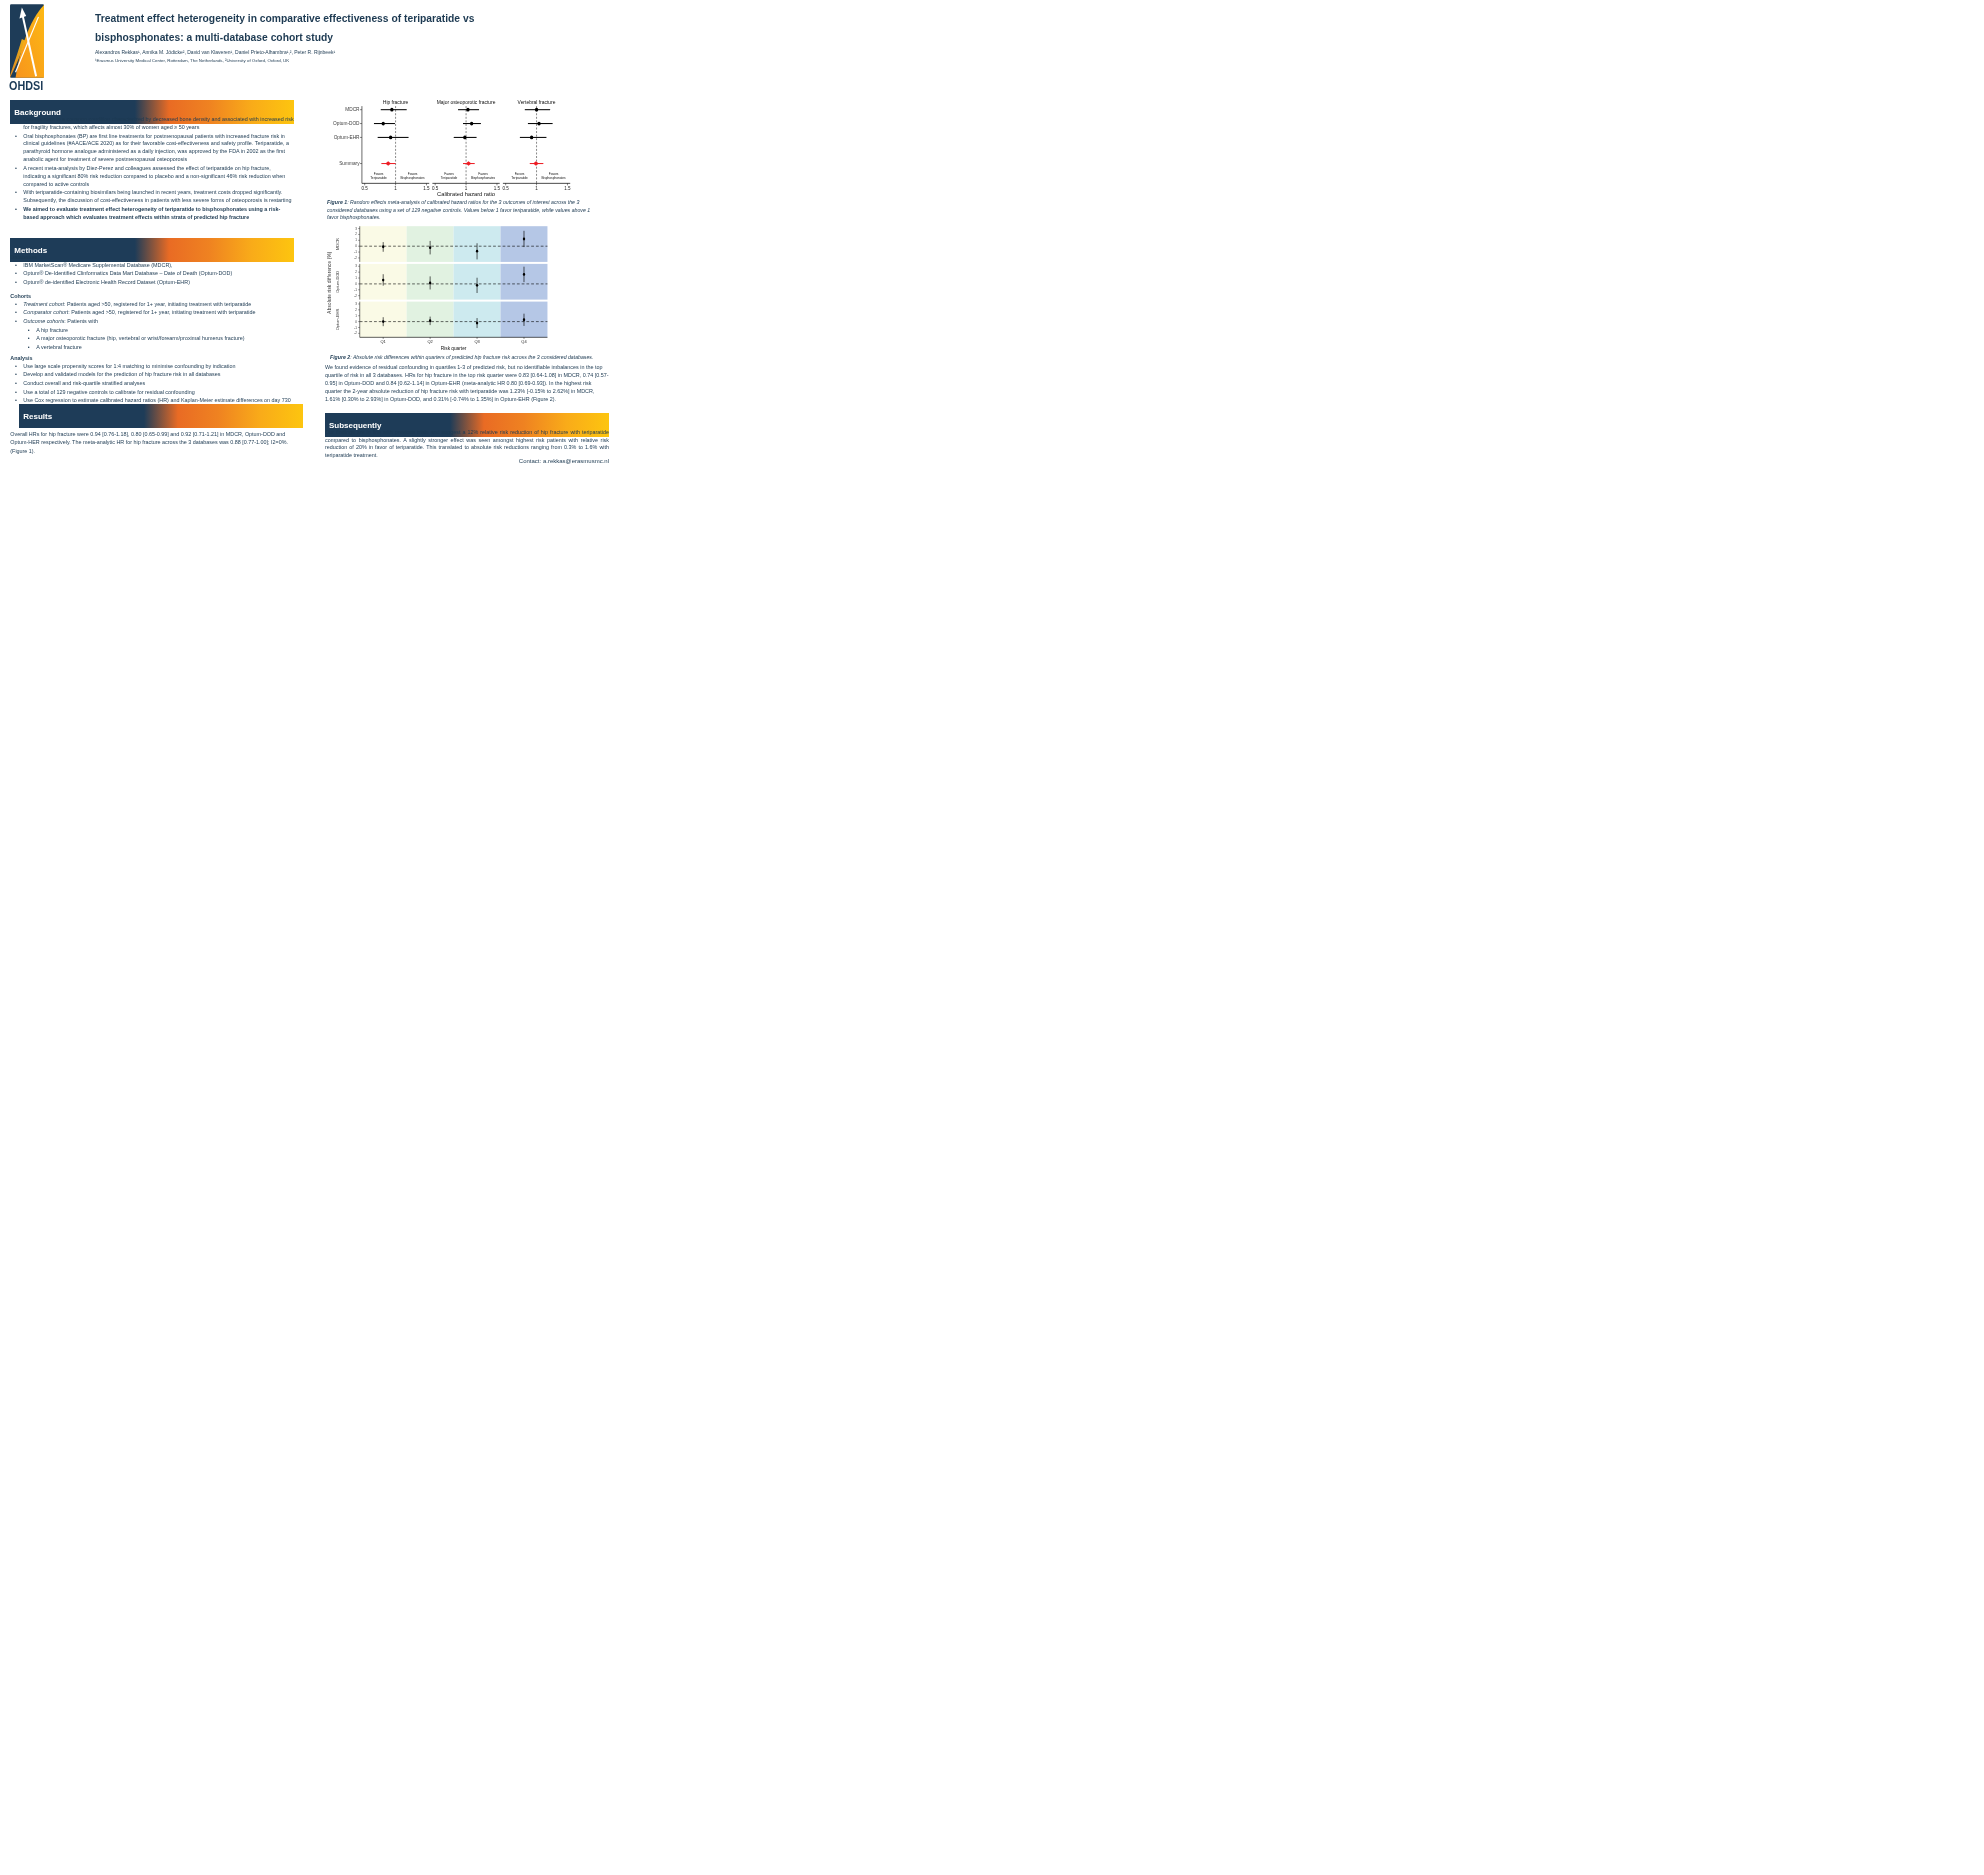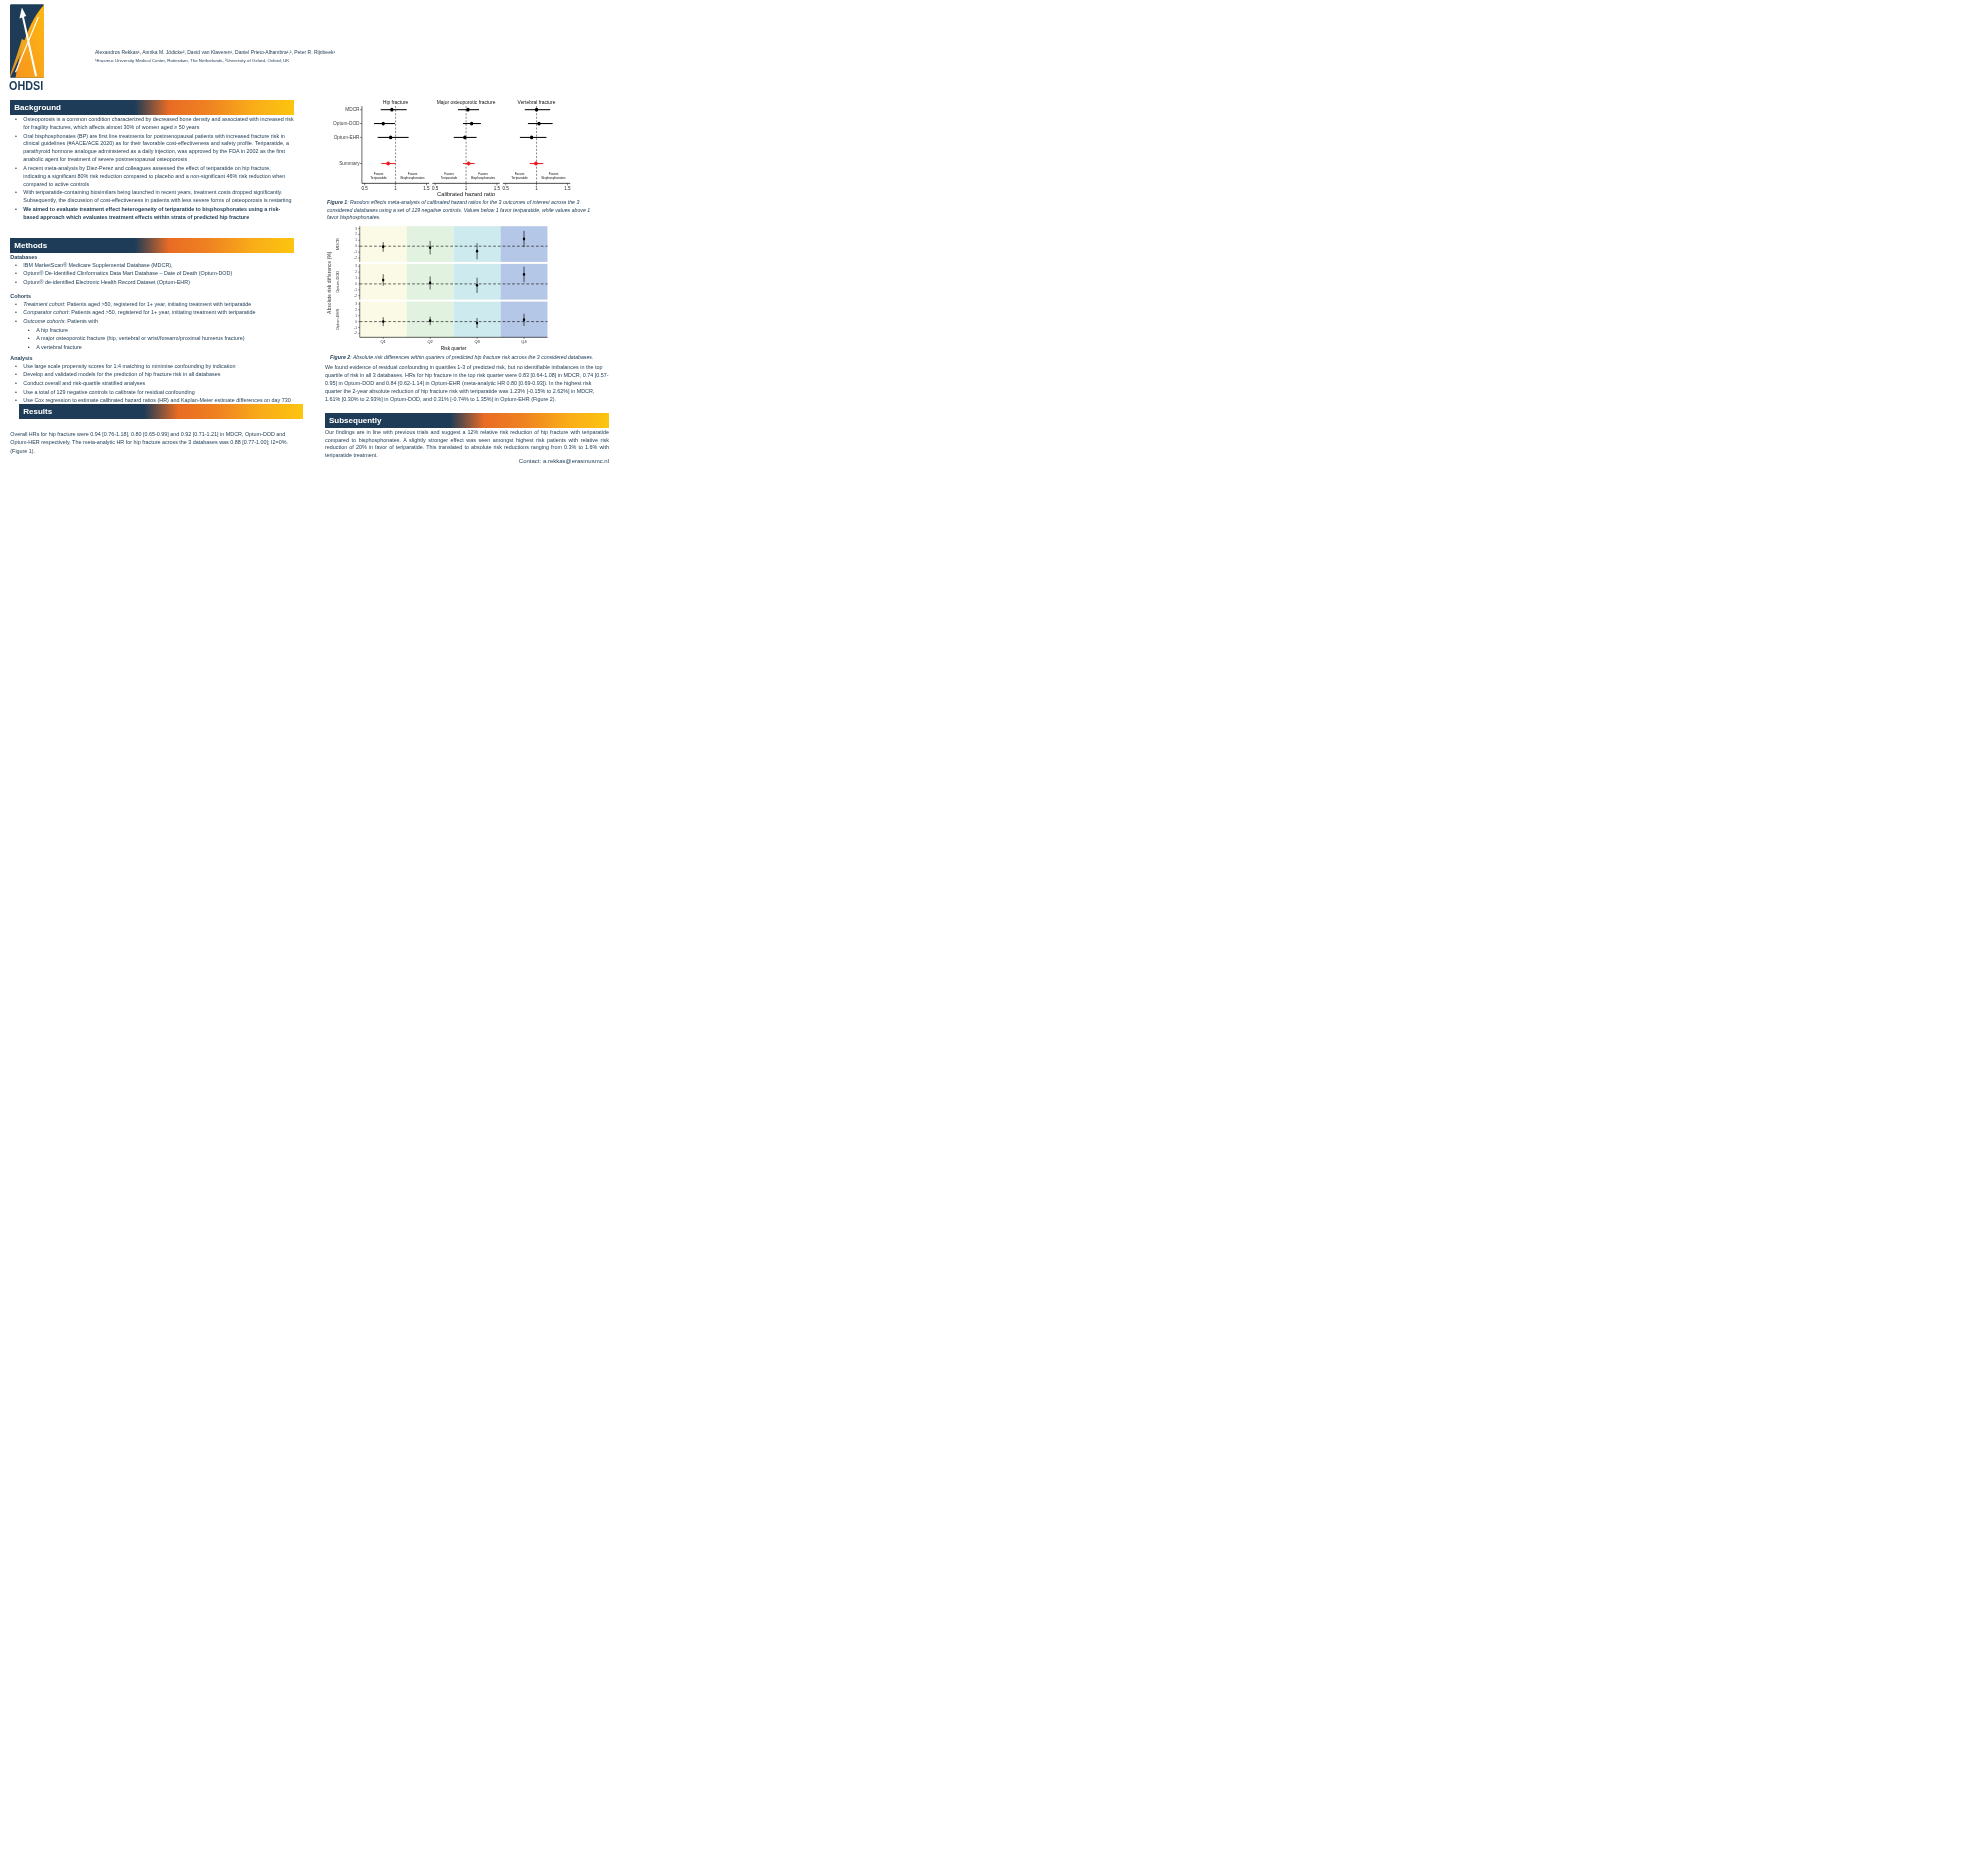--- a/index.html
+++ b/index.html
@@ -15,21 +15,21 @@
   .abs{position:absolute;}
   
   .logo-wrap{left:10.3px;top:4px;width:34px;height:74px;}
   .logo-text{left:8.7px;top:78px;width:48px;font-size:13.5px;font-weight:800;color:#1d3c58;
              letter-spacing:0px;transform:scaleX(0.80);transform-origin:left top;}
   .title{left:95px;top:8.7px;width:445px;font-size:10.3px;font-weight:700;color:#1d3a52;line-height:19.5px;}
   .authors{left:95px;top:49px;width:318px;font-size:5px;color:#1d3a52;}
   .affiliations{left:95px;top:58px;width:318px;font-size:4.4px;color:#1d3a52;}
   
   .bar{
-    height:15px;display:flex;align-items:center;
+    height:24px;display:flex;align-items:center;
     background:linear-gradient(to right,#1e3c58 0%,#1e3c58 44%,#e96b24 56%,#ef8221 70%,#f9ab19 85%,#fdc50f 100%);
     color:#ffffff;font-size:8px;font-weight:700;padding-left:4px;box-sizing:border-box;
   }
   .bar-left{left:10.3px;width:284px;}
   .bar-right{left:325px;width:284px;}
   
   .list{width:284px;font-size:5.4px;line-height:7.9px;}
   .bullet{position:relative;padding-left:13px;margin-bottom:0.7px;}
   .bullet::before{content:"\2022";position:absolute;left:4.8px;}
   .subbullet{position:relative;padding-left:26px;margin-bottom:0.7px;}
@@ -61,20 +61,24 @@
       <rect x="0" y="0" width="86" height="186" rx="3" fill="#1e3c58"></rect>
       <path d="M 14,186 C 26,112 48,42 86,2 L 86,186 Z" fill="url(#lg-orange)"></path>
       <path d="M 0,186 C 18,150 30,120 38,92 L 30,88 C 20,122 8,156 0,180 Z" fill="url(#lg-orange)" opacity="0.9"></path>
       <line x1="66" y1="182" x2="31" y2="24" stroke="#ffffff" stroke-width="5"></line>
       <polygon points="24,36 30,8 41,30" fill="#ffffff"></polygon>
       <line x1="14" y1="172" x2="72" y2="32" stroke="#ffffff" stroke-width="3"></line>
     </svg>
   </div>
   <div class="abs logo-text">OHDSI</div>
 
+  <div class="abs title">
+    <div>Treatment effect heterogeneity in comparative effectiveness of teriparatide vs</div>
+    <div>bisphosphonates: a multi-database cohort study</div>
+  </div>
   <div class="abs authors">Alexandros Rekkas¹, Annika M. Jödicke², David van Klaveren¹, Daniel Prieto-Alhambra¹,², Peter R. Rijnbeek¹</div>
   <div class="abs affiliations">¹Erasmus University Medical Center, Rotterdam, The Netherlands,  ²University of Oxford, Oxford, UK</div>
 
   <div class="abs bar bar-left" style="top:100px;">
     <span>Background</span>
   </div>
   <div class="abs list" style="left:10.3px;top:116px;">
     <div class="bullet">Osteoporosis is a common condition characterized by decreased bone density and associated with increased risk for fragility fractures, which affects almost 30% of women aged ≥ 50 years</div>
     <div class="bullet">Oral bisphosphonates (BP) are first line treatments for postmenopausal patients with increased fracture risk in clinical guidelines (#AACE/ACE 2020) as for their favorable cost-effectiveness and safety profile. Teriparatide, a parathyroid hormone analogue administered as a daily injection, was approved by the FDA in 2002 as the first anabolic agent for treatment of severe postmenopausal osteoporosis</div>
     <div class="bullet">A recent meta-analysis by Diez-Perez and colleagues assessed the effect of teriparatide on hip fracture, indicating a significant 80% risk reduction compared to placebo and a non-significant 46% risk reduction when compared to active controls</div>

